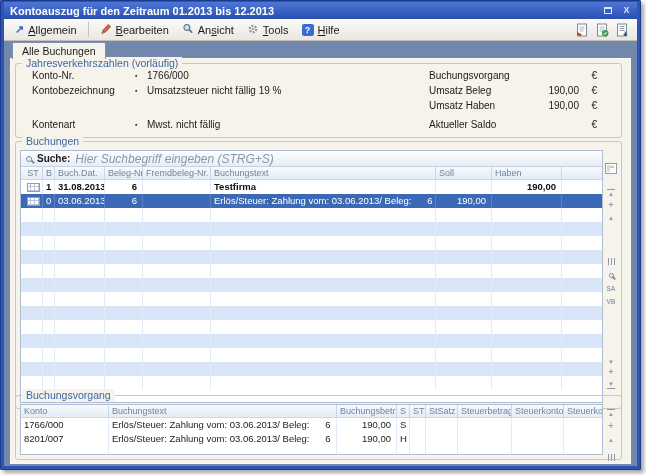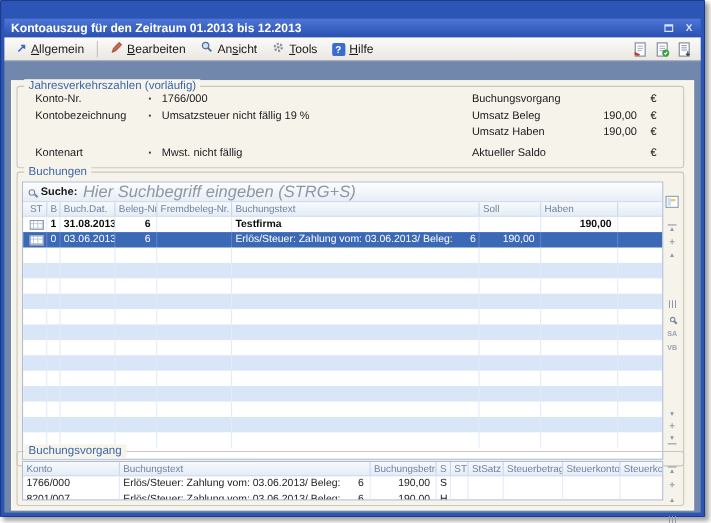--- a/index.html
+++ b/index.html
@@ -5,21 +5,21 @@
   :root{
     --titlebar-top:#4d76d6; --titlebar-bottom:#2a50b2; --window-border:#2c55b6;
     --client-bg:#7187ac; --panel-bg:#f6f3ea; --legend-text:#3c66a8;
     --grid-header-text:#71839f; --row-alt:#d9e6f7; --row-selected:#3b69b5; --grid-line:#c9d9ee;
   }
   *{margin:0;padding:0;box-sizing:border-box;cursor:default}
   html,body{width:646px;height:475px;overflow:hidden;background:#fff;
     font-family:"Liberation Sans",sans-serif;-webkit-font-smoothing:antialiased}
   .window{position:absolute;left:0;top:0;width:641px;height:470px;
     border:1px solid #1b3a8c;background:var(--window-border);
-    padding:16px 3px 3px 3px;display:flex;flex-direction:column;
+    padding:1px 3px 3px 3px;display:flex;flex-direction:column;
     box-shadow:3px 3px 4px rgba(90,90,90,.55);border-radius:1px}
   
   .titlebar{flex:0 0 17px;display:flex;align-items:center;gap:4px;
     background:linear-gradient(var(--titlebar-top),var(--titlebar-bottom));
     color:#fff;font-size:11px;font-weight:bold;padding:0 3px 0 6px}
   .titlebar .title{flex:1;white-space:nowrap;overflow:hidden}
   .win-btn{width:15px;height:12px;display:flex;align-items:center;justify-content:center;
     color:#dde4f8;font-size:9px;font-weight:bold;line-height:1}
   .restore-glyph{width:8px;height:7px;border:1px solid #dde4f8;border-top-width:2px;display:block}
   
@@ -50,21 +50,21 @@
   .sum-line{position:absolute;font-size:10px;color:#1a1a1a;height:12px;line-height:12px;white-space:nowrap}
   .sum-bullet{position:absolute;font-size:7px;color:#333;line-height:12px}
   .r-val{position:absolute;right:42px;width:80px;text-align:right;font-size:10px;line-height:12px;color:#1a1a1a}
   .r-cur{position:absolute;right:24px;font-size:10px;line-height:12px;color:#1a1a1a}
   
   .grid-area{position:absolute;left:4px;top:8px;right:18px;bottom:5px;background:#fff;
     border:1px solid #aebdd4;overflow:hidden;display:flex;flex-direction:column}
   .search-row{flex:0 0 16px;display:flex;align-items:center;gap:5px;padding:0 5px;
     background:linear-gradient(#fdfdfe,#e7edf6);border-bottom:1px solid #c3d2e6;font-size:10px}
   .search-label{font-weight:bold;color:#1a1a1a}
-  .search-ph{font-style:italic;color:#8e97a6;font-size:15px}
+  .search-ph{font-style:italic;color:#8e97a6;font-size:12px}
   .mag{width:6px;height:6px;border:1.5px solid #7c8aa0;border-radius:50%;position:relative;flex:0 0 auto}
   .mag::after{content:"";position:absolute;width:4px;height:1.5px;background:#7c8aa0;
     right:-3.5px;bottom:-1.5px;transform:rotate(45deg)}
   .ghead{flex:0 0 13px;display:flex;background:linear-gradient(#f7fafd,#e4ecf6);
     border-bottom:1px solid #c9d7ea;color:var(--grid-header-text);font-size:9px;line-height:12px}
   .ghead>div{border-right:1px solid #c9d7ea;padding:0 0 0 3px;white-space:nowrap;overflow:hidden}
   .brow{flex:0 0 14px;display:flex;font-size:9.5px;line-height:14px;color:#222}
   .brow>div{border-right:1px solid #e2ebf7;overflow:hidden;white-space:nowrap;padding-left:3px}
   .brow.data1{font-weight:bold;color:#0c0c0c}
   .brow.alt{background:var(--row-alt)}
@@ -163,20 +163,21 @@
           <svg class="doc-ic" width="13" height="14" viewBox="0 0 13 14">
             <rect x="1.5" y="1" width="9" height="12" fill="#fff" stroke="#7a8699"></rect>
             <path d="M3.5 3.5h5M3.5 5.5h5M3.5 7.5h5" stroke="#8a95a8" stroke-width="0.9"></path>
             <path d="M9.3 8.5v4m0 0l-1.7-1.7m1.7 1.7l1.7-1.7" stroke="#33415c" stroke-width="1.1" fill="none"></path>
           </svg>
         </span>
     </div>
   </div>
 
   <div class="client">
+    <div class="tab">Alle Buchungen</div>
     <div class="panel">
 
       <div class="fs" id="fs-summary">
         <span class="fs-legend">Jahresverkehrszahlen (vorläufig)</span>
         <span class="sum-line" style="left:16px;top:6px">Konto-Nr.</span>
         <span class="sum-bullet" style="left:119px;top:6px">▪</span>
         <span class="sum-line" style="left:131px;top:6px">1766/000</span>
         <span class="sum-line" style="left:16px;top:21px">Kontobezeichnung</span>
         <span class="sum-bullet" style="left:119px;top:21px">▪</span>
         <span class="sum-line" style="left:131px;top:21px">Umsatzsteuer nicht fällig 19 %</span>

